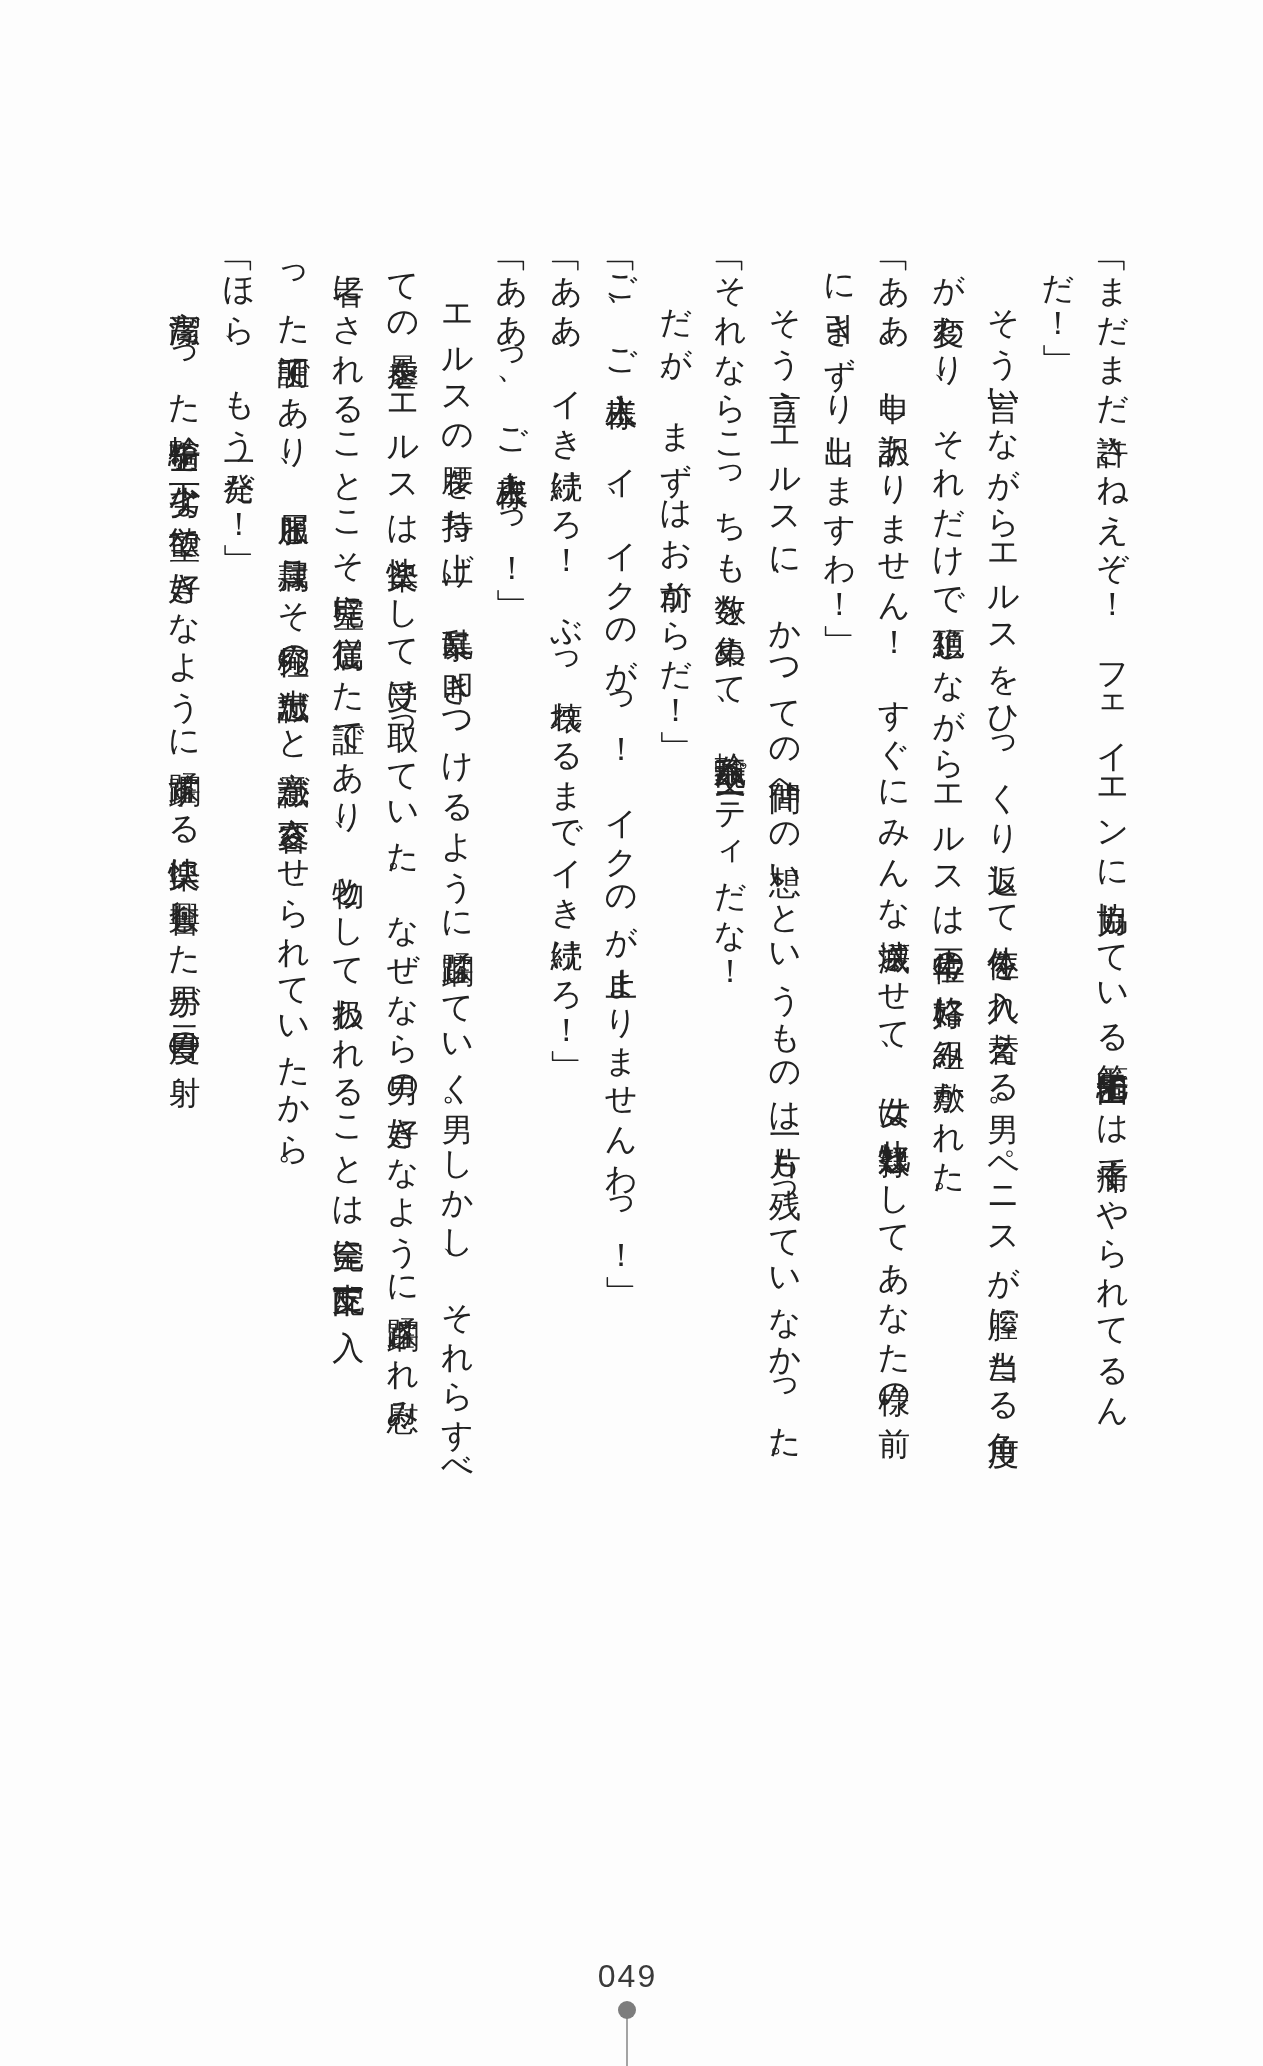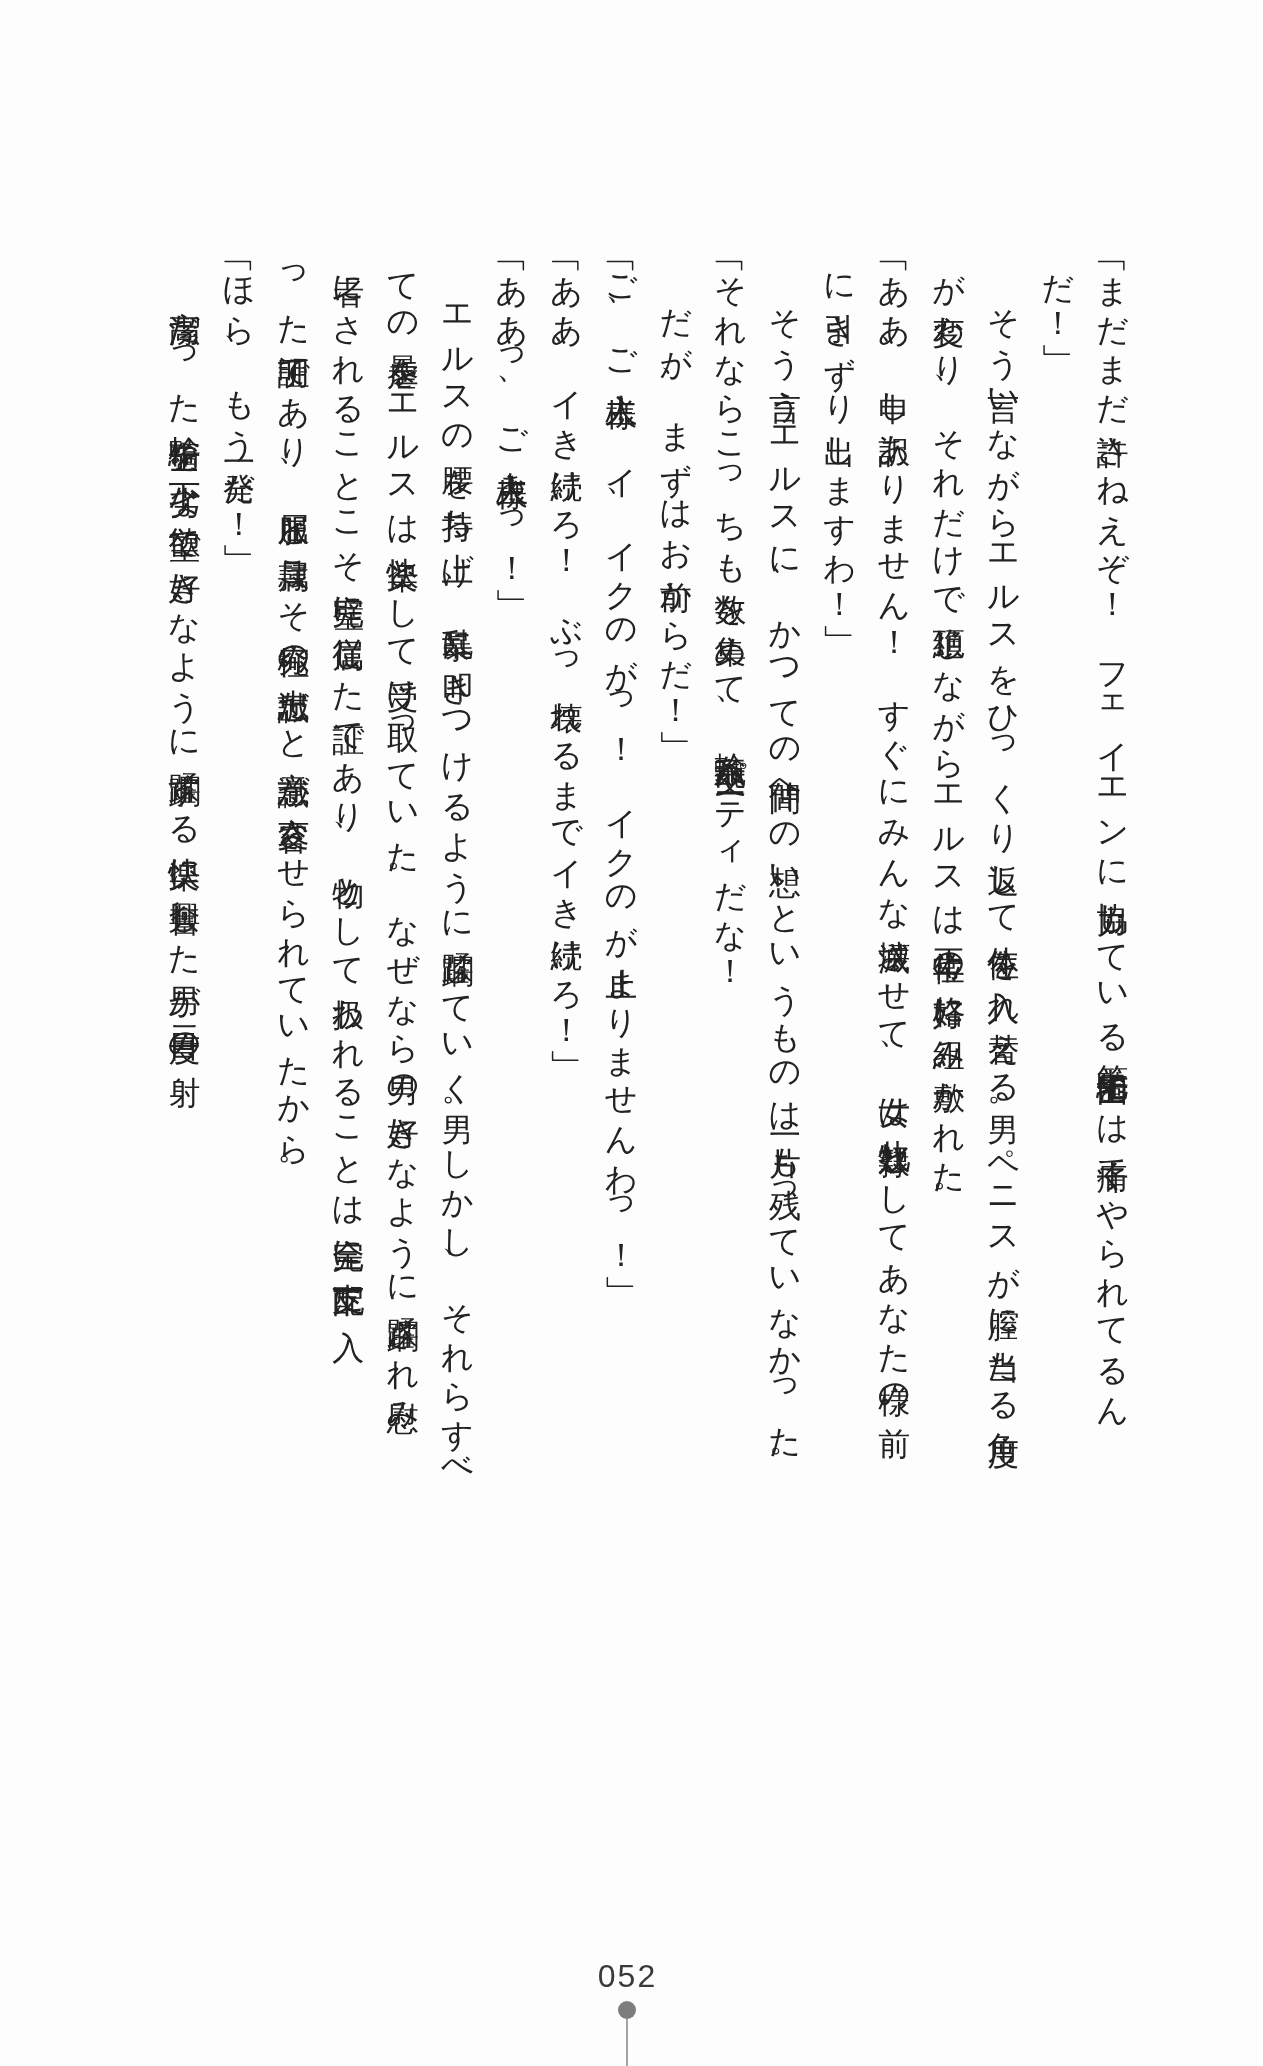--- a/index.html
+++ b/index.html
@@ -77,19 +77,19 @@
   <p>「ああっ、ご主人様ぁっ！」</p>
   <p>　エルスの腰を持ち上げ、乱暴に叩きつけるように蹂躙していく男。しかし、それらすべ</p>
   <p>ての暴虐をエルスは快楽として受け取っていた。なぜなら男の好きなように蹂躙され慰み</p>
   <p>者にされることこそ完璧に従属した証であり、物として扱われることは完全に支配下に入</p>
   <p>った証明であり、屈服と隷属こそ究極の忠誠だと意識が変容させられていたから。</p>
   <p>「ほら、もう一発だ！」</p>
   <p>　高潔だった槍騎士を下劣な欲望で好きなように蹂躙する快楽に興奮した男が二度目の射</p>
 </main>
 
 <footer class="page-footer">
-  <span class="page-number">052</span>
+  <span class="page-number">049</span>
 </footer>
 
 <svg class="page-marker" viewBox="0 0 20 66" xmlns="http://www.w3.org/2000/svg" aria-hidden="true">
   <circle cx="10" cy="10" r="9" fill="var(--marker)"></circle>
   <line x1="10" y1="18" x2="10" y2="66" stroke="var(--marker)" stroke-width="1.4"></line>
 </svg>
 
 </body></html>

